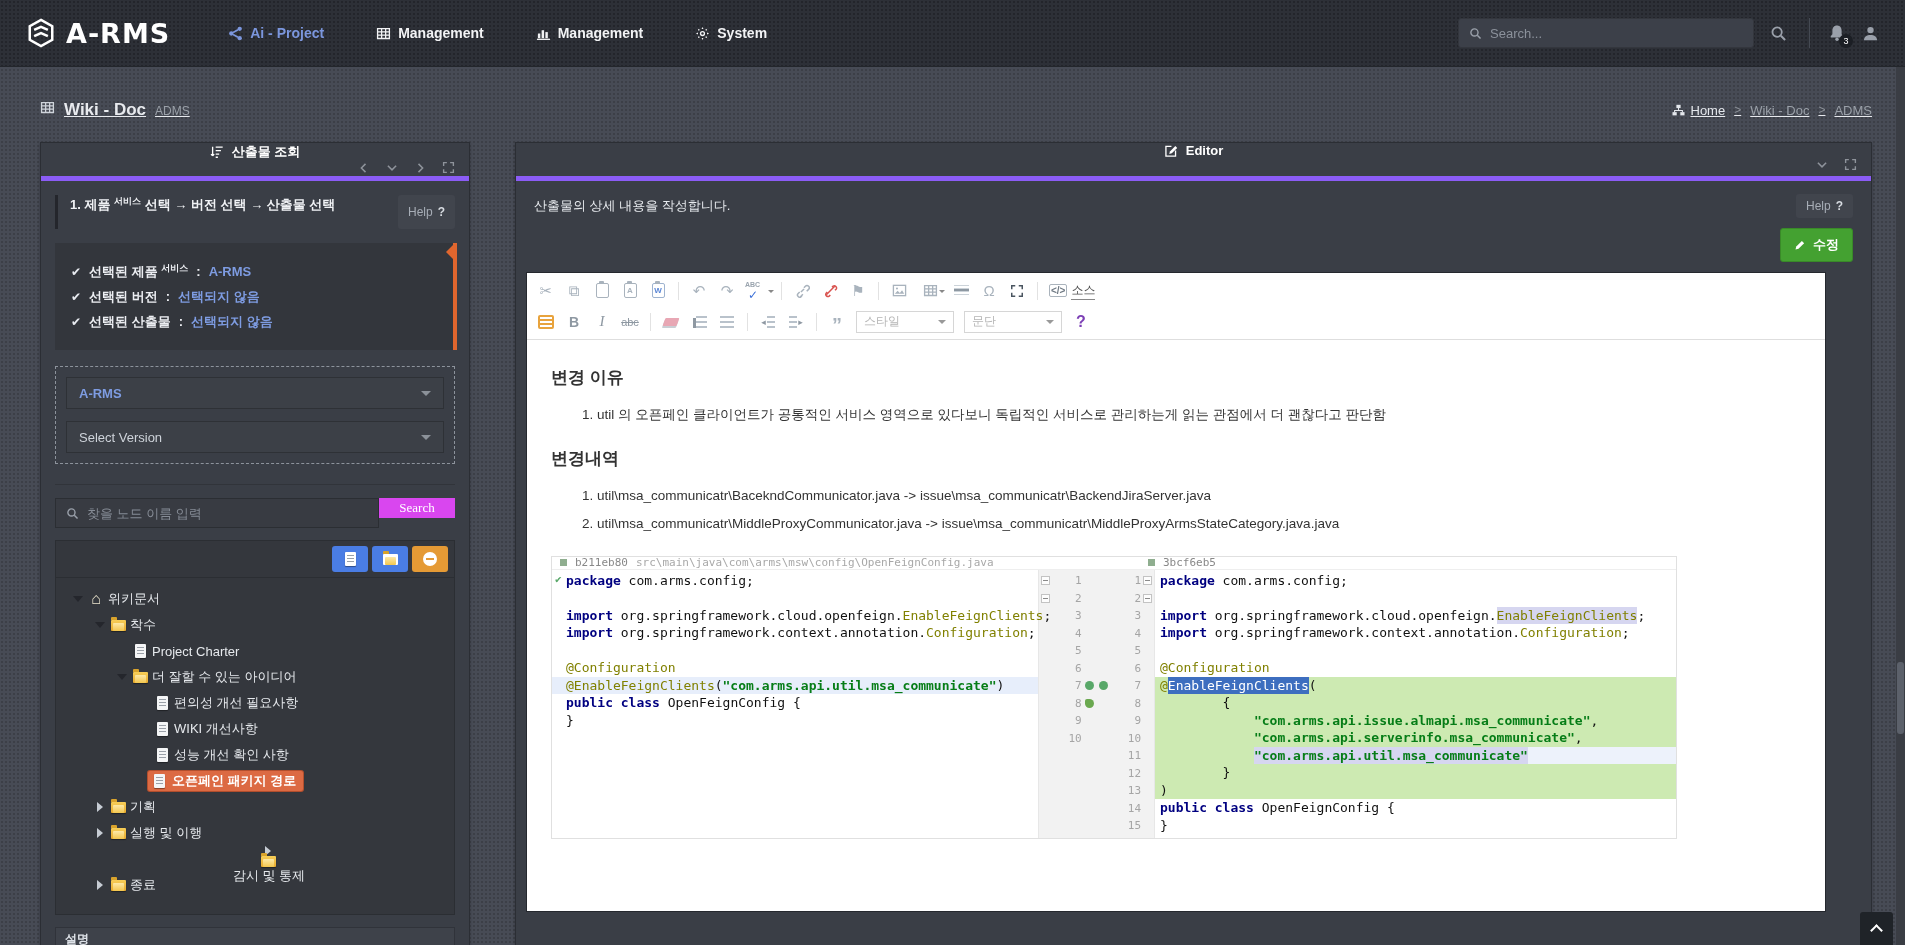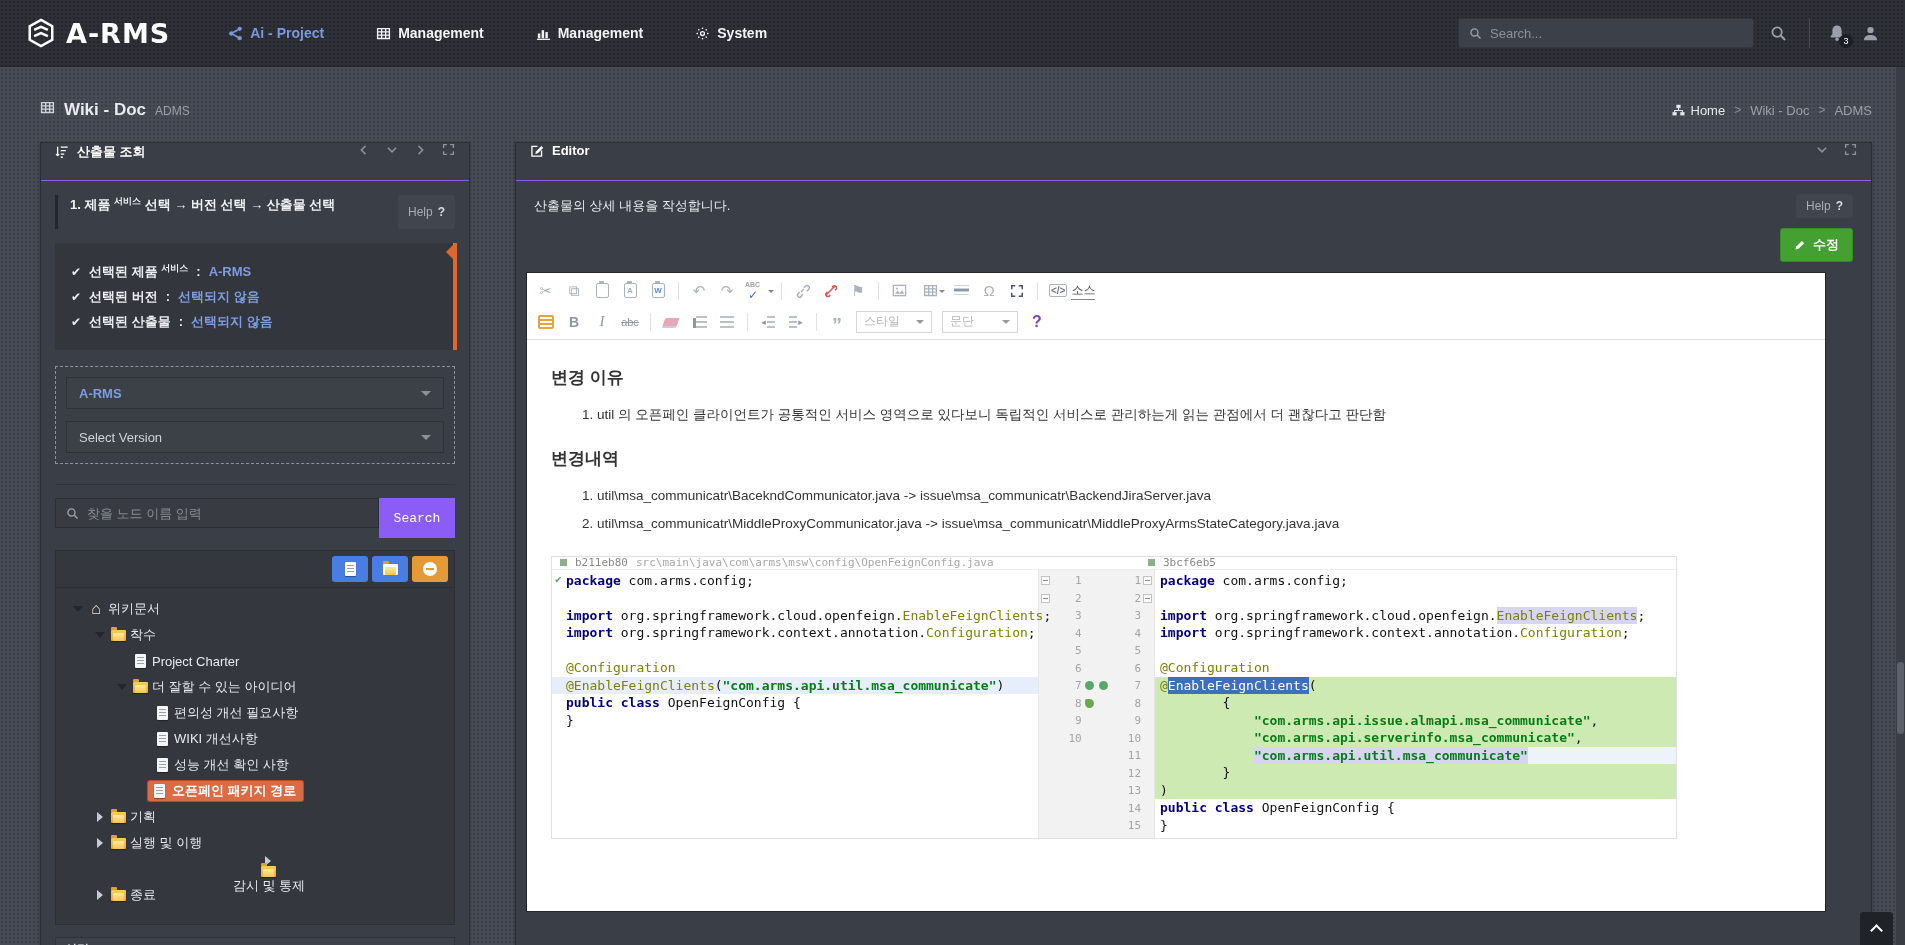--- a/index.html
+++ b/index.html
@@ -30,32 +30,32 @@
   .nav-search input { background:transparent; border:none; outline:none; color:#c6cbd3; font-size:13px; width:100%;
     font-family:inherit; }
   .nav-search input::placeholder { color:#8b919b; }
   .nav-ic-btn { color:#9aa0aa; margin-left:16px; position:relative; cursor:pointer; }
   .nav-divider { width:1px; height:30px; background:#454a53; margin:0 18px 0 22px; }
   .badge { position:absolute; right:-7px; bottom:-6px; background:#1b1e24; color:#fff; font-size:9px;
     width:14px; height:14px; border-radius:50%; display:flex; align-items:center; justify-content:center; }
 
   
   .main { padding:33px 33px 0 40px; }
-  .title-row { display:flex; align-items:center; color:#e8eaee; }
+  .title-row { display:flex; align-items:center; color:#e8eaee;text-decoration:underline; }
   .page-title { display:flex; align-items:baseline; gap:9px; }
   .page-title .t { font-size:17px; font-weight:bold; }
   .page-title .tag { font-size:12px; color:#9aa0a8; }
   .breadcrumb { margin-left:auto; display:flex; align-items:center; gap:9px; font-size:13px; color:#9aa0a8; }
   .breadcrumb .home { color:#e4e7ec; display:flex; align-items:center; gap:6px; cursor:pointer; }
   .breadcrumb .gt { color:#8b9097; font-size:12px; }
 
   .content-row { display:flex; margin-top:22px; align-items:flex-start; }
 
   .panel { background:#3a3e46; border:1px solid #2b2e34; box-shadow:0 1px 3px rgba(0,0,0,.25); }
-  .panel-header { height:38px; display:flex; align-items:flex-start; padding:0 14px; border-bottom:1px solid #8b5cf6; }
+  .panel-header { height:38px; display:flex; align-items:center; padding:0 14px; border-bottom:5px solid #8b5cf6;flex-direction:column; }
   .panel-header .ph-title { color:#fff; font-size:13px; font-weight:bold; display:flex; align-items:center; gap:8px; }
   .ph-icons { margin-left:auto; display:flex; gap:16px; color:#8e939b; align-items:center; }
   .ph-icons > * { cursor:pointer; }
 
   
   .left-panel { width:430px; margin-right:45px; }
   .lp-body { padding:14px; }
   .step-row { display:flex; height:34px; border-left:3px solid #24262c; padding-left:12px; }
   .step-text { color:#f0f2f5; font-size:13px; font-weight:bold; }
   .step-text sup, .sel-line sup { font-size:9px; }
@@ -77,21 +77,21 @@
   .selectbox.v1 { color:#7e9ce2; font-weight:bold; }
   .selectbox.v2 { color:#ced3da; }
 
   .lp-divider { border-top:1px solid #31343a; margin-top:20px; }
 
   .tree-search-row { display:flex; margin-top:13px; }
   .tree-search { flex:1; height:30px; background:#383b42; border:1px solid #2b2e33; display:flex; align-items:center;
     padding:0 10px; gap:8px; color:#9aa0aa; }
   .tree-search input { background:transparent; border:none; outline:none; color:#cfd4db; font-size:13px; width:100%; font-family:inherit; }
   .tree-search input::placeholder { color:#868c96; }
-  .search-btn { width:76px; height:40px; background:#8b5cf6; border:none; color:#fff; font-size:13px; cursor:pointer; font-family:Liberation Mono, monospace; }
+  .search-btn { width:76px; height:20px; background:#d946ef; border:none; color:#fff; font-size:13px; cursor:pointer; font-family:Liberation Serif, serif; }
 
   .tree-container { margin-top:12px; border:1px solid #2b2e33; background:#34373d; }
   .tree-toolbar { display:flex; justify-content:flex-end; gap:4px; padding:5px 6px; border-bottom:1px solid #2b2e33; }
   .tt-btn { width:36px; height:26px; border-radius:3px; display:flex; align-items:center; justify-content:center; cursor:pointer; }
   .tt-btn.blue { background:#4a7de4; }
   .tt-btn.orange { background:#e59a35; }
 
   .tree { padding:8px 10px 16px; min-height:300px; }
   .tree-row { display:flex; align-items:center; height:26px; color:#e6e9ed; font-size:13px; cursor:pointer; }
   .exp { width:16px; display:flex; align-items:center; justify-content:center; flex:none; }
@@ -150,21 +150,21 @@
   .ic-ind .bars2 { width:8px; height:12px; background:repeating-linear-gradient(#b9c2cb 0 2px, transparent 2px 5px); }
   .ic-ind .ar { font-size:9px; color:#8e98a2; }
   .ic-hline .hl { width:15px; height:11px; background:
      linear-gradient(transparent 4px, #8e98a2 4px 6px, transparent 6px),
      repeating-linear-gradient(#ccd3d9 0 1px, transparent 1px 3px); }
   .ic-quote { font-size:20px; color:#a9b3bd; font-weight:bold; padding-top:8px; }
   .ic-omega { font-size:15px; color:#a9b3bd; }
   .ic-source { width:auto; gap:4px; padding:0 4px; color:#555; font-size:12px; }
   .ic-source .tag { color:#707a84; font-size:10px; font-weight:bold; border:1px solid #aab3bc; border-radius:2px; padding:0 1px; }
   .ic-source .lbl { border-bottom:1px solid #888; }
-  .ck-select { width:76px; height:22px; border:1px solid #d6d6d6; background:#fff; display:flex; align-items:center;
+  .ck-select { width:98px; height:22px; border:1px solid #d6d6d6; background:#fff; display:flex; align-items:center;
     padding:0 7px; font-size:12px; color:#b5b5b5; margin:0 4px; cursor:pointer; }
   .ck-select .caret { margin-left:auto; width:0; height:0; border:4px solid transparent; border-top-color:#999; margin-top:4px; }
   .ic-q { color:#7c3fb5; font-weight:bold; font-size:16px; }
 
   .ck-content { padding:20px 24px; color:#333; }
   .ck-h { font-size:17px; font-weight:bold; color:#333; margin:6px 0 12px; }
   .ck-content ol { margin:16px 0 22px; padding-left:46px; font-size:13.5px; }
   .ck-content ol li { margin:7px 0; line-height:1.5; }
 
   

